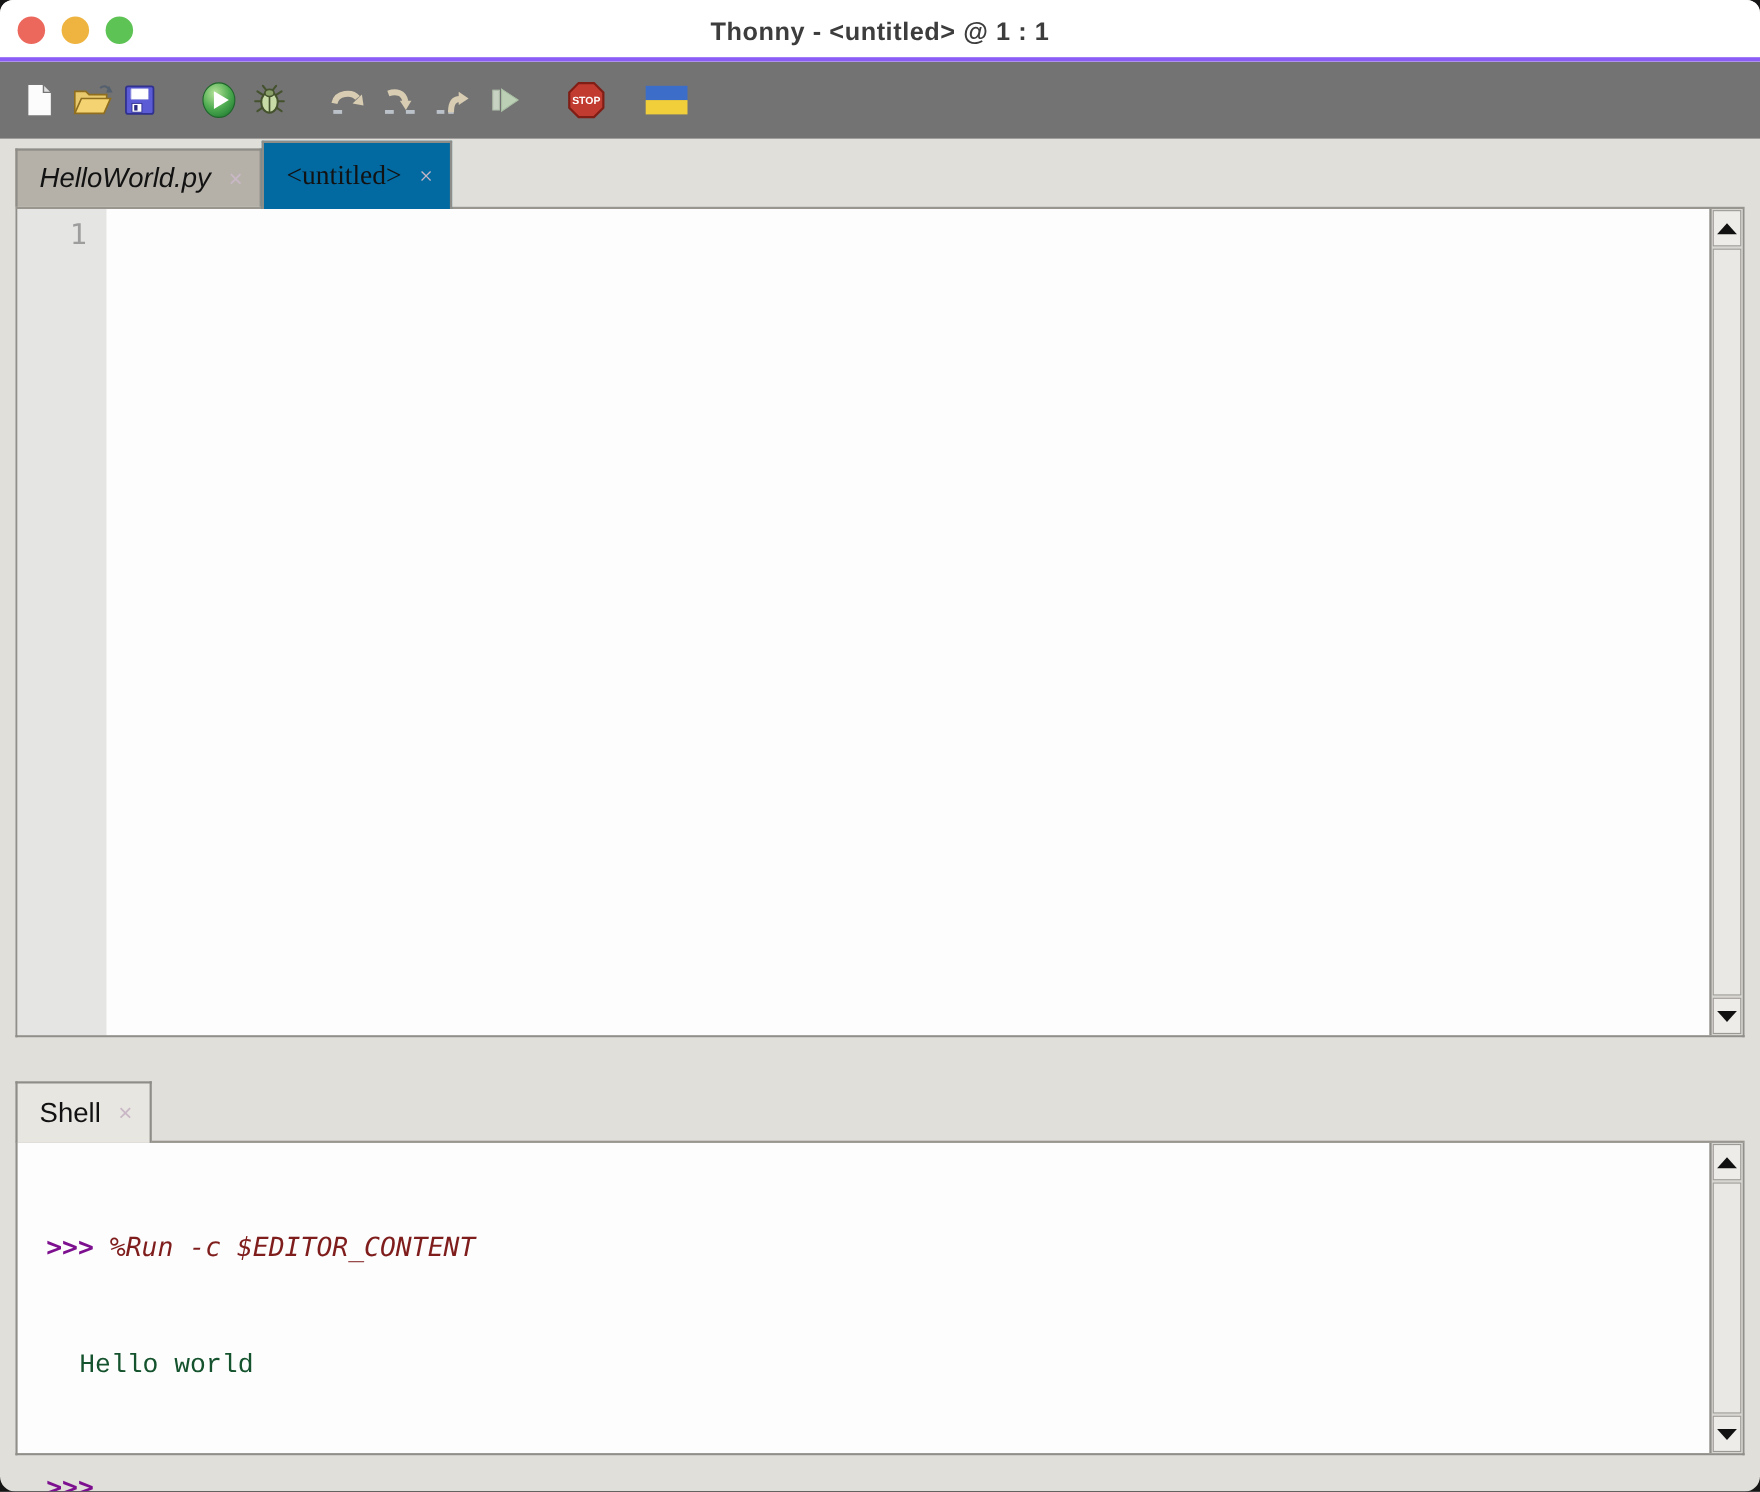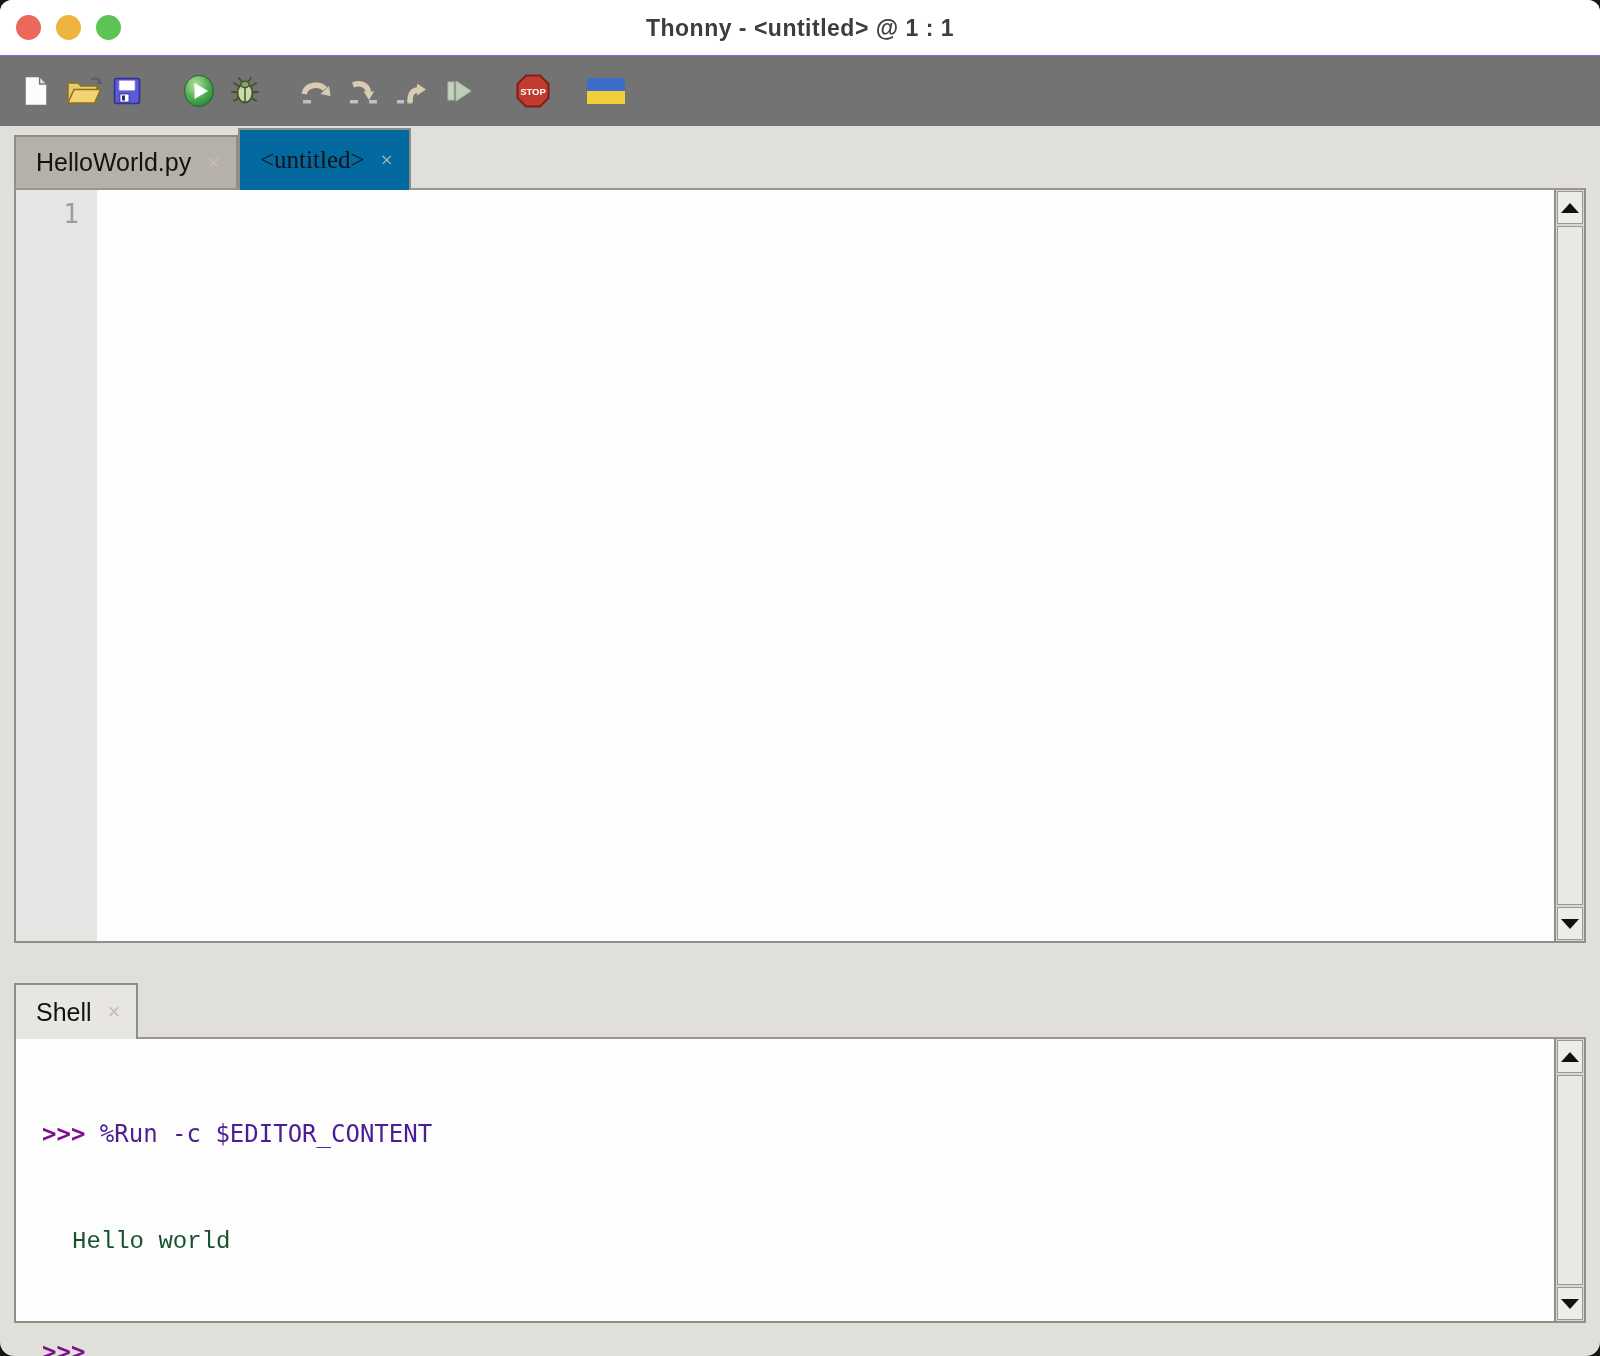--- a/index.html
+++ b/index.html
@@ -10,21 +10,21 @@
     width: 1600px; height: 1356px;
     border-radius: 12px 12px 14px 14px;
     overflow: hidden;
     background: #e1dfda;
     display: flex; flex-direction: column;
   }
 
   
   .titlebar {
     height: 56px; background: #ffffff; position: relative;
-    border-bottom: 1px solid #8b5cf6; flex: none;
+    border-bottom: 4px solid #8b5cf6; flex: none;
   }
   .traffic { position: absolute; top: 15px; left: 16px; display: flex; gap: 15px; }
   .light { width: 25px; height: 25px; border-radius: 50%; }
   .light.red    { background: #ec685d; }
   .light.yellow { background: #eeb43f; }
   .light.green  { background: #5ec355; }
   .title {
     position: absolute; left: 0; right: 0; top: 0; height: 56px;
     display: flex; align-items: center; justify-content: center;
     font-size: 23px; font-weight: bold; color: #3d3d3d; letter-spacing: 0.5px;
@@ -55,21 +55,21 @@
   }
   .editor-tabrow { height: 64px; }
   .shell-tabrow  { height: 96px; text-align: right; }
   .tab {
     position: relative; display: flex; align-items: center;
     border: 2px solid #8f8d87; border-bottom: none;
     padding: 0 16px 0 20px; gap: 16px; cursor: default;
   }
   .tab-label { font-size: 25px; color: #121212; white-space: pre; }
   .tab-close { font-size: 22px; color: #c9b7c6; line-height: 1; }
-  .tab.inactive { height: 53px; background: #b5b1a9; margin-bottom: 2px; z-index: 1; }
+  .tab.inactive { height: 53px; background: #b5b1a9; margin-bottom: 2px; z-index: 1; font-style: italic; }
   .tab.active-editor { height: 62px; background: #0369a1; z-index: 2; font-family: Liberation Serif, serif; }
   .tab.active-shell  { height: 56px; background: #e8e6e1; z-index: 2; }
 
   
   .editor-pane {
     margin: 0 14px; height: 753px; flex: none;
     border: 2px solid #918f8a; border-top: none;
     display: flex; background: #fdfdfd;
   }
   .gutter {
@@ -97,21 +97,21 @@
     margin: 0 14px; height: 284px; flex: none;
     border: 2px solid #918f8a; border-top: none;
     display: flex; background: #fdfdfd;
   }
   .shell-text {
     flex: 1; padding: 20px 0 0 26px;
     font-family: "DejaVu Sans Mono", monospace; font-size: 24px; line-height: 30px;
     white-space: pre;
   }
   .prompt { color: #7d108f; font-weight: bold; }
-  .magic  { color: #4c1d95; }
+  .magic  { color: #7f1d1d; font-style: italic; }
   .out-line {
     margin-top: 18px; padding-left: 30px;
     font-family: "Liberation Mono", monospace; color: #14532d;
   }
   .prompt-line-2 { margin-top: 20px; }
 
   
   .statusbar {
     flex: 1; background: #dfddd8;
     display: flex; align-items: center; justify-content: flex-end;

